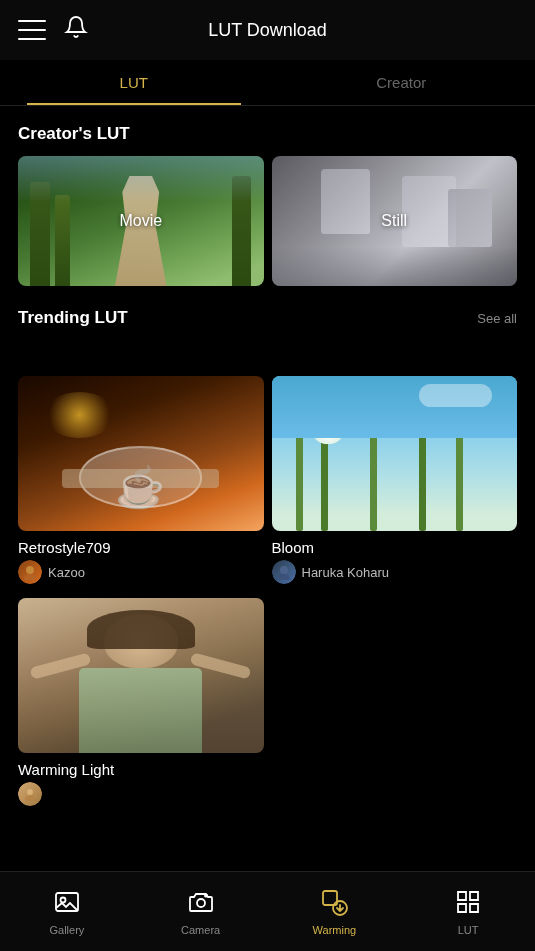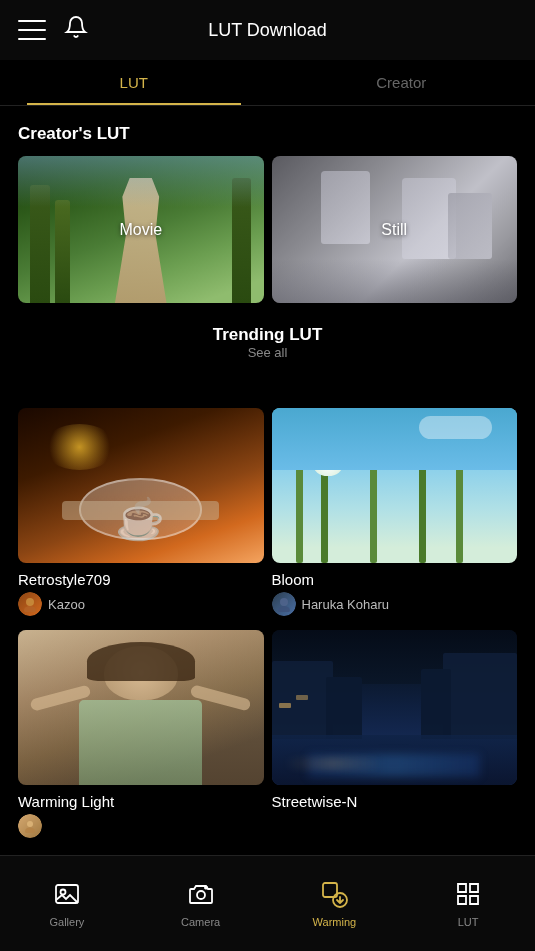--- a/index.html
+++ b/index.html
@@ -98,21 +98,21 @@
     }
 
     
     .creator-grid {
       display: flex;
       gap: 8px;
       padding: 0 18px;
     }
     .creator-card {
       flex: 1;
-      height: 147px;
+      height: 130px;
       border-radius: 8px;
       overflow: hidden;
       position: relative;
       cursor: pointer;
     }
     .creator-card-label {
       position: absolute;
       bottom: 50%;
       left: 50%;
       transform: translate(-50%, 50%);
@@ -121,21 +121,20 @@
       font-weight: 500;
       text-shadow: 0 1px 4px rgba(0,0,0,0.7);
     }
 
     
     .trending-header {
       display: flex;
       align-items: center;
       justify-content: space-between;
       padding: 22px 18px 12px;
-      flex-direction: column;
     }
     .trending-title {
       font-size: 17px;
       font-weight: 600;
       color: #fff;
     }
     .see-all {
       font-size: 13px;
       color: #888;
       cursor: pointer;
@@ -219,21 +218,21 @@
       height: 100%;
       border-radius: 50%;
     }
 
     
     .bottom-nav {
       position: fixed;
       bottom: 0;
       left: 0;
       width: 535px;
-      height: 96px;
+      height: 80px;
       background: #0a0a0a;
       display: flex;
       align-items: center;
       justify-content: flex-start;
       border-top: 1px solid #222;
     }
     .nav-item {
       display: flex;
       flex-direction: column;
       align-items: center;
@@ -413,43 +412,20 @@
             <svg width="14" height="14" viewBox="0 0 14 14" fill="none">
               <circle cx="7" cy="5" r="3" fill="rgba(220,180,120,0.9)"></circle>
               <ellipse cx="7" cy="12" rx="5" ry="3.5" fill="rgba(180,130,70,0.8)"></ellipse>
             </svg>
           </div>
         </div>
         <span style="color:#bbb;font-size:13px;"></span>
       </div>
     </div>
 
-    <div class="trending-card">
-      <div class="trending-img">
-        <div style="width:100%;height:100%;position:relative;background:linear-gradient(180deg,#050c18 0%,#0a1628 25%,#0f2040 50%,#152a55 75%,#1a3060 100%);">
-
-          <div style="position:absolute;top:0;left:0;right:0;height:35%;background:linear-gradient(180deg,#050c18,#0a1628);"></div>
-
-          <div style="position:absolute;bottom:30%;left:0;width:25%;height:50%;background:rgba(15,30,55,0.95);border-radius:2px 2px 0 0;"></div>
-          <div style="position:absolute;bottom:30%;left:22%;width:15%;height:40%;background:rgba(12,25,48,0.95);border-radius:2px 2px 0 0;"></div>
-
-          <div style="position:absolute;bottom:50%;left:3%;width:5%;height:3%;background:rgba(255,200,100,0.5);border-radius:1px;"></div>
-          <div style="position:absolute;bottom:55%;left:10%;width:5%;height:3%;background:rgba(255,200,100,0.4);border-radius:1px;"></div>
-
-          <div style="position:absolute;bottom:30%;right:0;width:30%;height:55%;background:rgba(15,30,55,0.95);border-radius:2px 2px 0 0;"></div>
-          <div style="position:absolute;bottom:30%;right:27%;width:12%;height:45%;background:rgba(12,25,48,0.95);border-radius:2px 2px 0 0;"></div>
-
-          <div style="position:absolute;bottom:0;left:0;right:0;height:32%;background:linear-gradient(180deg,rgba(15,35,70,0.8),rgba(10,20,45,0.95));"></div>
-
-          <div style="position:absolute;bottom:5%;left:15%;width:70%;height:15%;background:linear-gradient(90deg,rgba(40,100,200,0.2),rgba(60,140,220,0.3),rgba(40,100,200,0.2));filter:blur(4px);"></div>
-          <div style="position:absolute;bottom:10%;left:5%;width:40%;height:8%;background:linear-gradient(90deg,transparent,rgba(255,200,100,0.15),transparent);filter:blur(3px);"></div>
-        </div>
-      </div>
-      <div class="trending-name">Streetwise-N</div>
-    </div>
 
   </div>
 </div>
 
 <div class="bottom-nav">
 
   <div class="nav-item">
     <div class="nav-icon">
       <svg viewBox="0 0 28 28" fill="none" stroke="#888" stroke-width="1.8">
         <rect x="3" y="5" width="22" height="18" rx="2"></rect>

